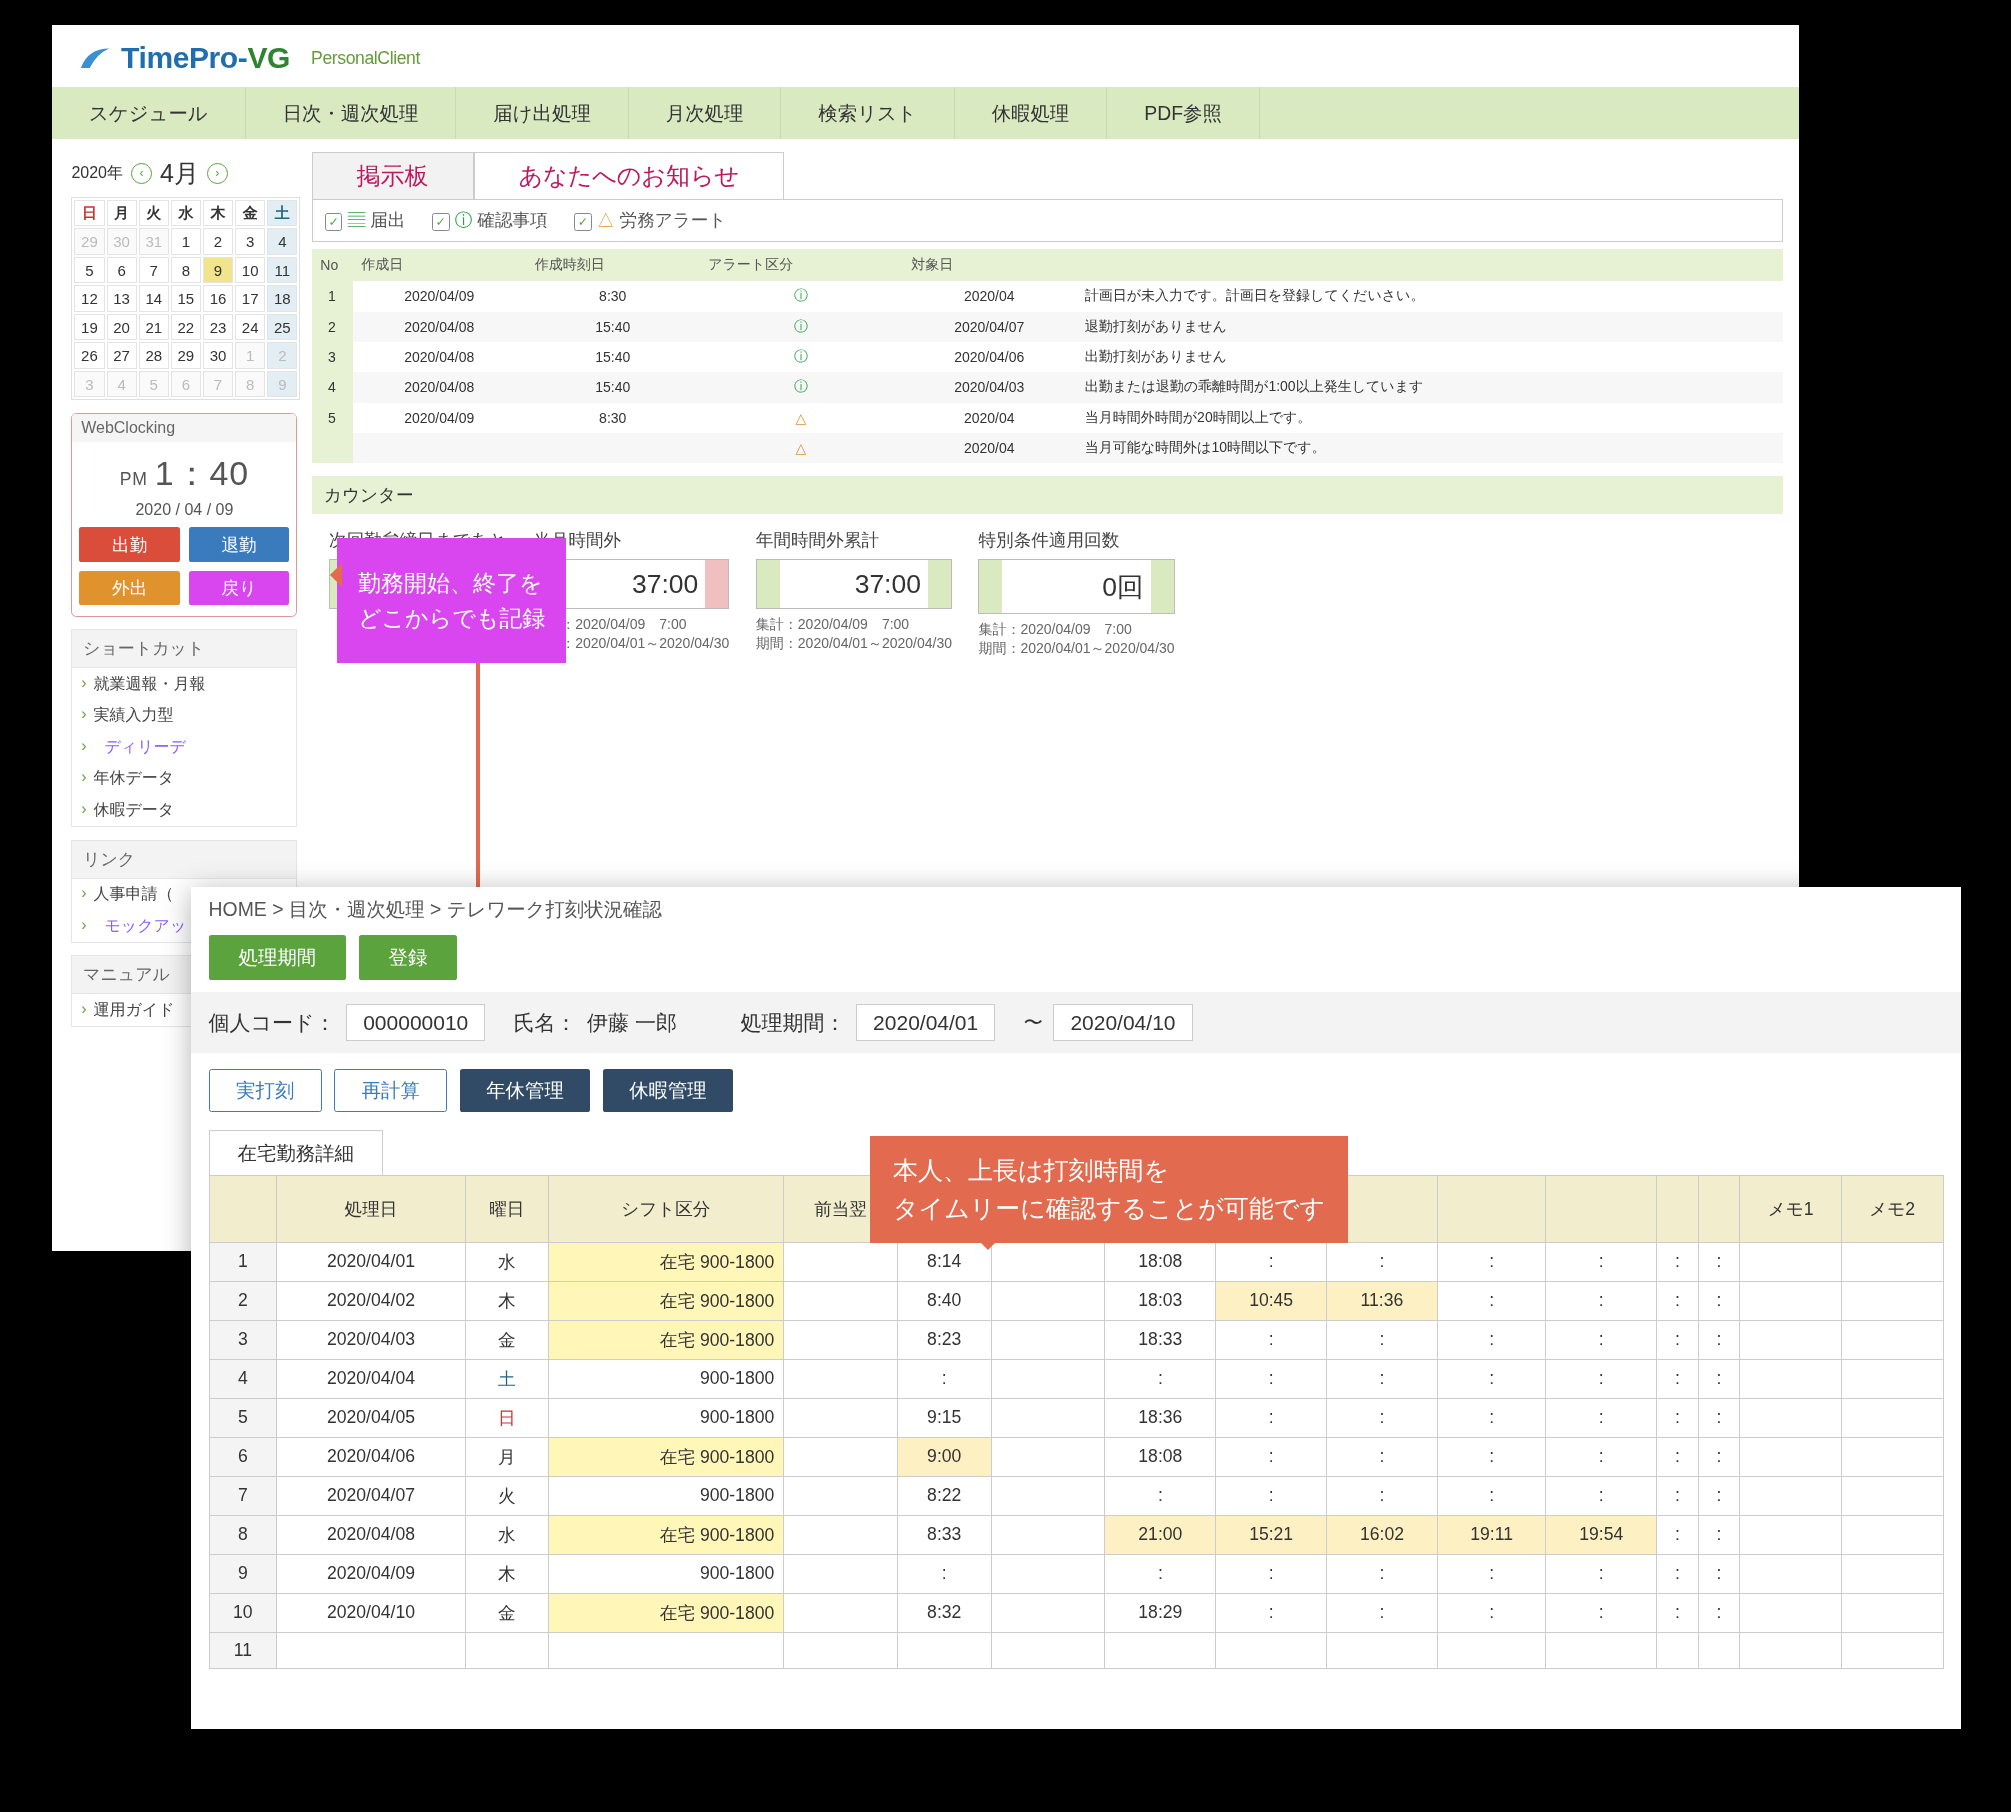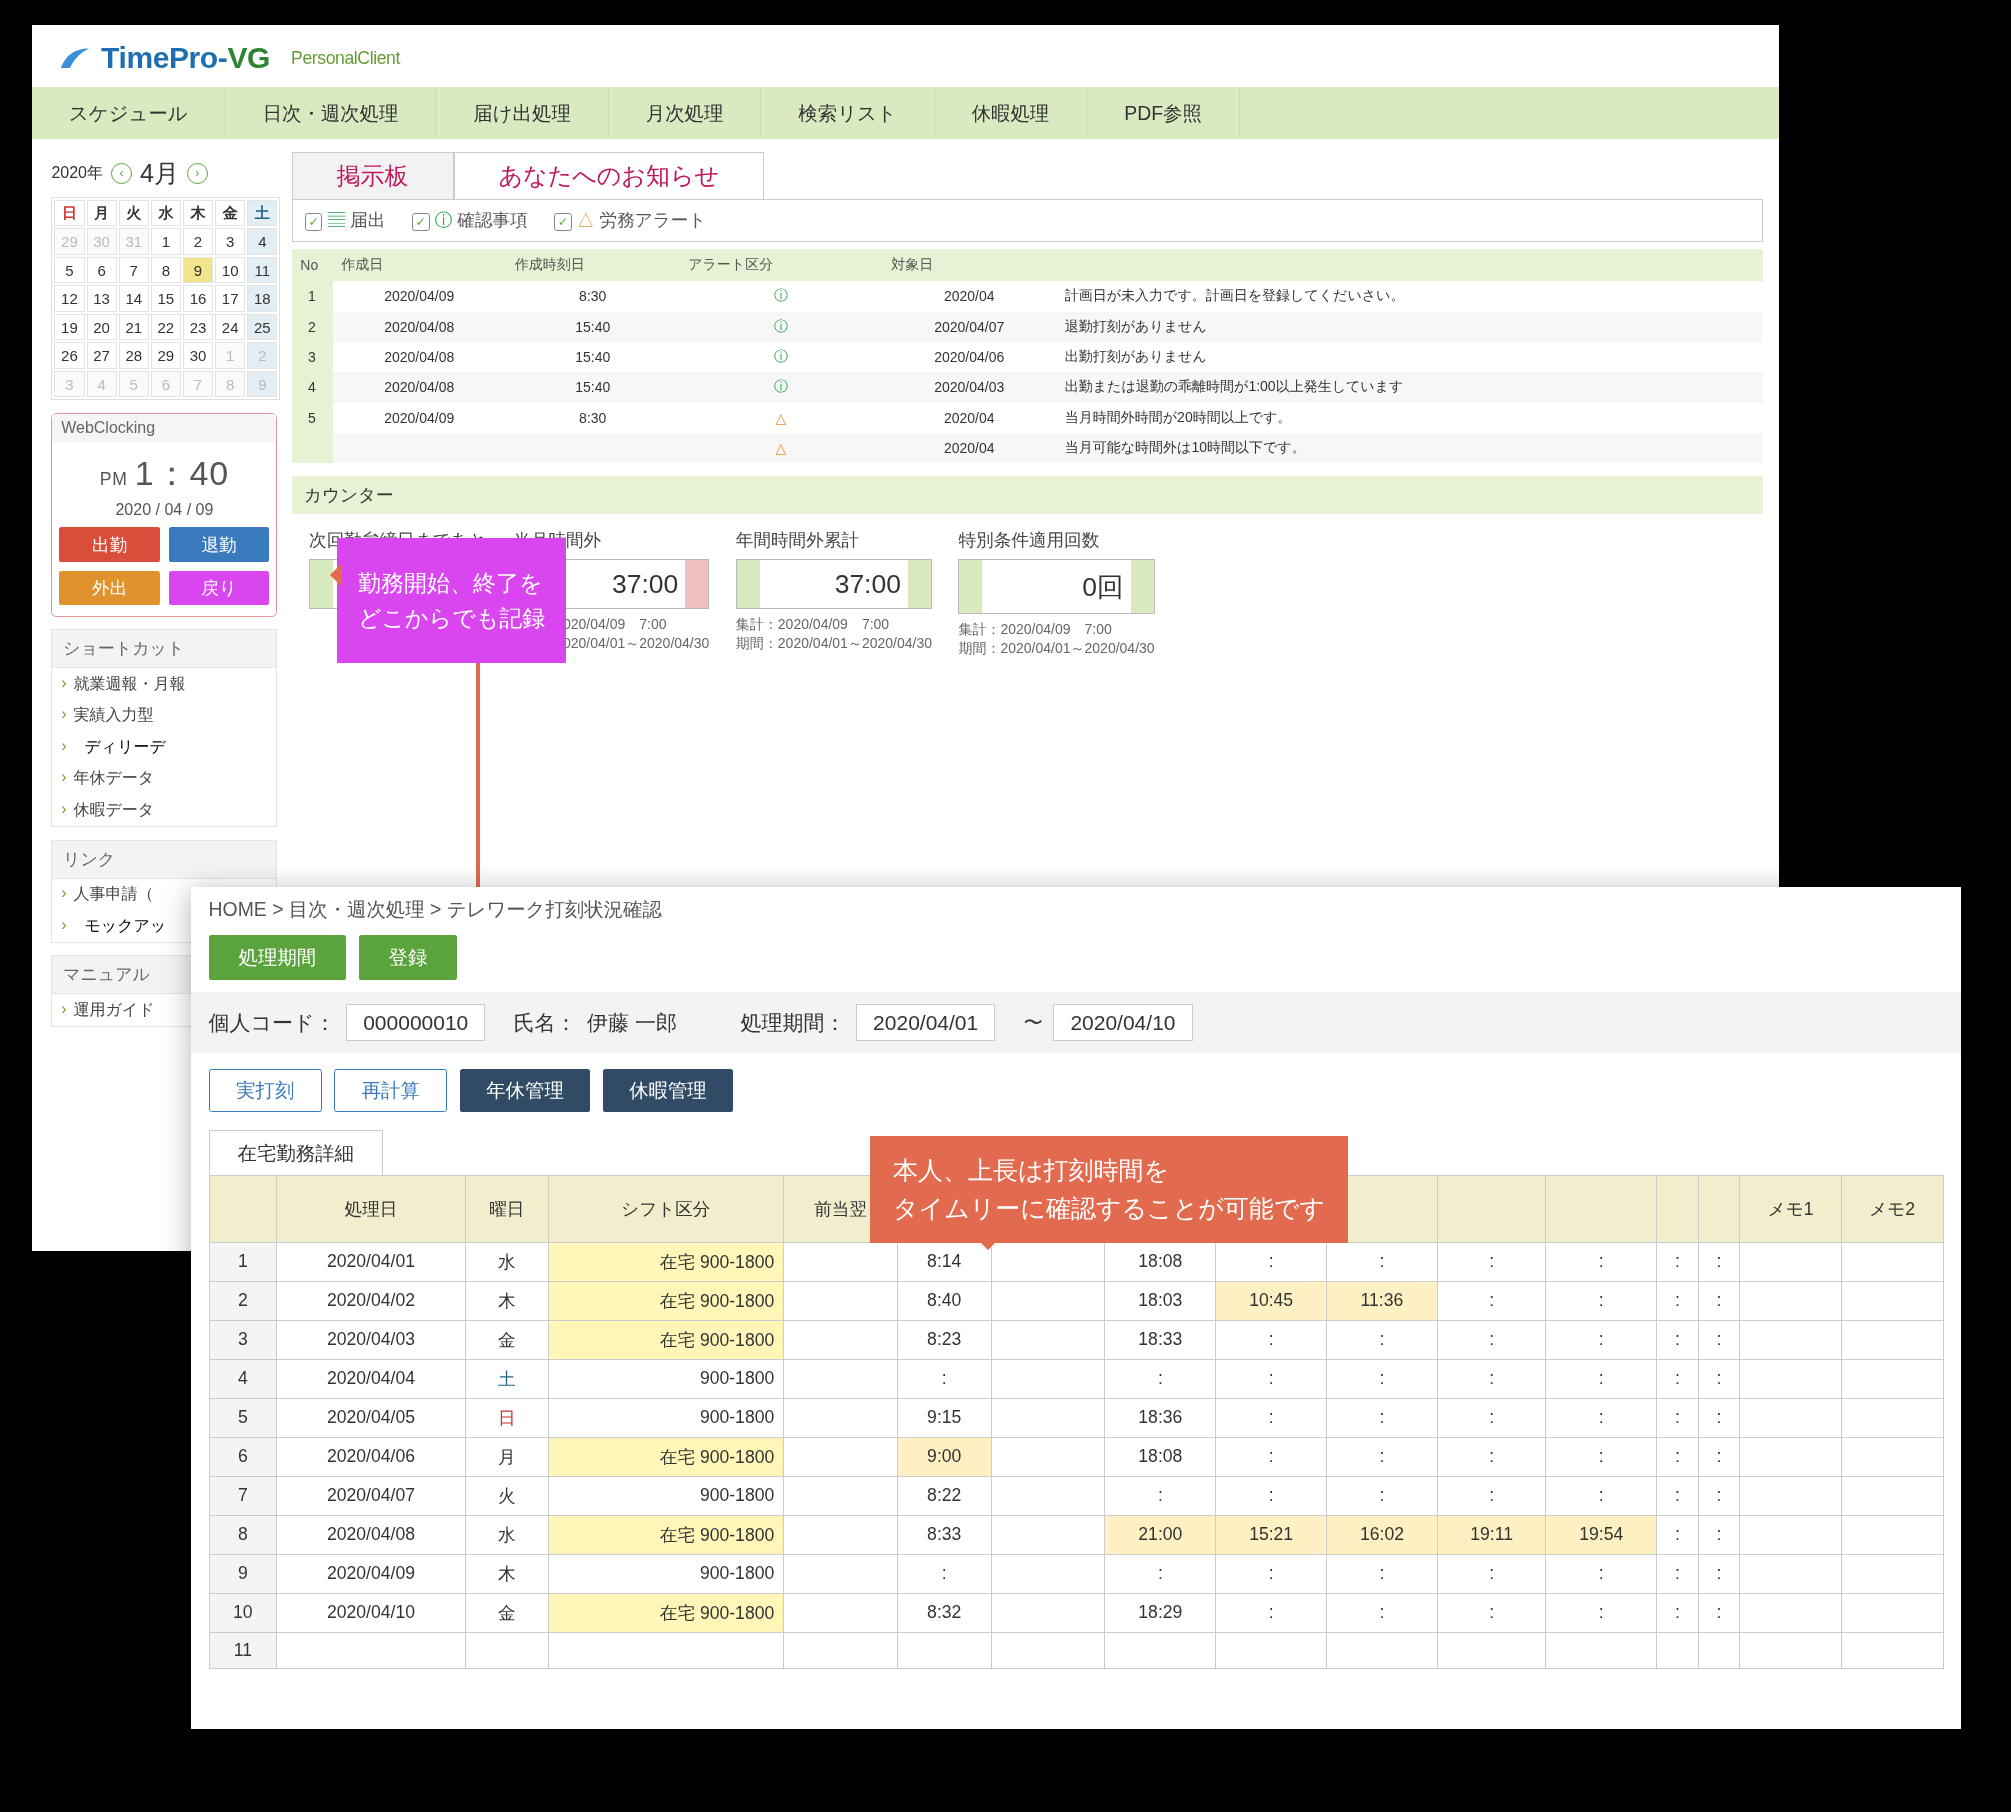--- a/index.html
+++ b/index.html
@@ -1,18 +1,18 @@
 <!DOCTYPE html>
 <html style="font-size:14px"><head>
 <meta charset="utf-8">
 <style>
   * { box-sizing: border-box; }
   body { margin: 0; font-family: "Hiragino Sans", Meiryo, sans-serif; background:#000; height:1812px; width:2011px; position:relative; color:#333; }
   .win { position:absolute; background:#fff; box-shadow:0 3.5px 26.5px rgba(0,0,0,.3); }
-  .win1 { left:32px; top:25px; width:1747px; height:1226px; }
+  .win1 { left:52px; top:25px; width:1747px; height:1226px; }
   .win2 { left:191px; top:887px; width:1770px; height:842px; }
 
   
   .hdr { display:flex; align-items:center; padding:16px 26.5px 12.4px; }
   .logo { color:#1f6fb0; font-size:30px; font-weight:700; letter-spacing:-0.4px; display:flex; align-items:center; gap:10.6px;}
   .logo svg { color:#3b8fd6; }
   .logo .vg { color:#2f8432; }
   .logo-sub { font-size:17.6px; color:#649d35; font-weight:400; margin-left:10.6px; }
 
   .tabs { display:flex; background:#d9eac1; font-size:19.4px; color:#333; }
@@ -41,21 +41,21 @@
   .clock .pm{font-size:17.6px;margin-right:7px}
   .date{font-size:16px;color:#555;margin-top:3.5px}
   .btn-row{display:flex;gap:8.8px;margin-top:8.8px;justify-content:center}
   .btn{flex:1;padding:5.3px 0;border:none;border-radius:2.6px;color:#fff;font-size:17.6px;cursor:pointer}
   .b-red{background:#da4d3a}.b-blue{background:#3a7bbd}.b-or{background:#e0922c}.b-gr{background:#d946ef}
 
   .sec-h{font-size:17px;color:#666;background:#f3f3f3;padding:7px 10.6px;border:0.9px solid #e5e5e5;margin-top:12.4px}
   .linklist{border:0.9px solid #e5e5e5;border-top:none}
   .linklist div{padding:5.3px 10.6px 5.3px 21px;font-size:16px;color:#444;position:relative;cursor:pointer}
   .linklist div::before{content:"›";position:absolute;left:8.8px;color:#6aa53a}
-  .linklist .sub{padding-left:32px;color:#000000}
+  .linklist .sub{padding-left:32px;color:#8b5cf6}
 
   
   .subTabs{display:flex}
   .subTabs .st{padding:7px 44px;border:0.9px solid #ccc;border-bottom:none;background:#f2f2f2;font-size:24px;color:#be185d}
   .subTabs .st.active{background:#fff}
   .filters{border:0.9px solid #ccc;padding:8.8px 12.4px;display:flex;gap:26.5px;font-size:17.6px;color:#555;align-items:center}
   .cb{width:17.6px;height:17.6px;border:1.8px solid #888;border-radius:2.6px;display:inline-flex;align-items:center;justify-content:center;color:#5aa33d;margin-right:5.3px;font-size:12.4px}
   .ico-g{color:#27a14a}.ico-o{color:#e0922c}
 
   .alert-table{width:100%;border-collapse:collapse;margin-top:7px;font-size:14px}

